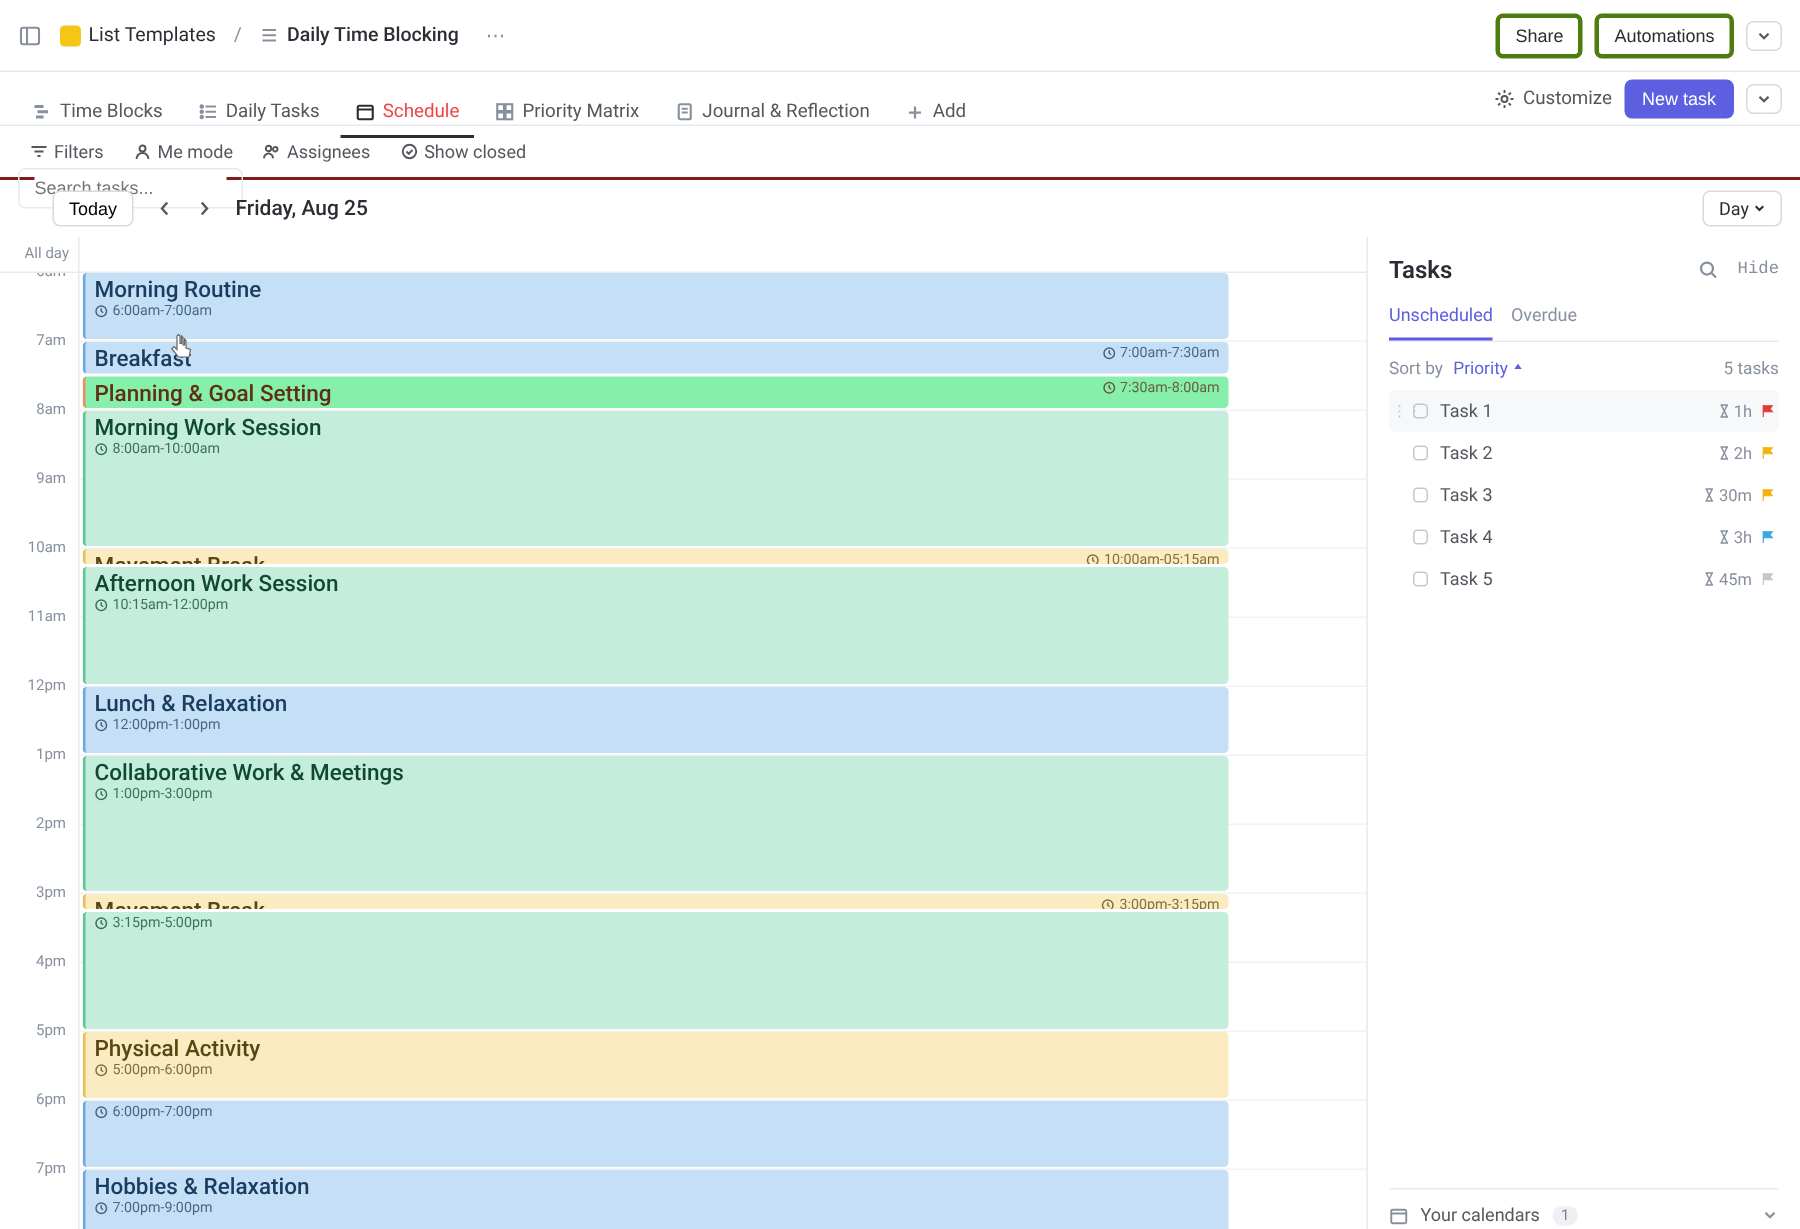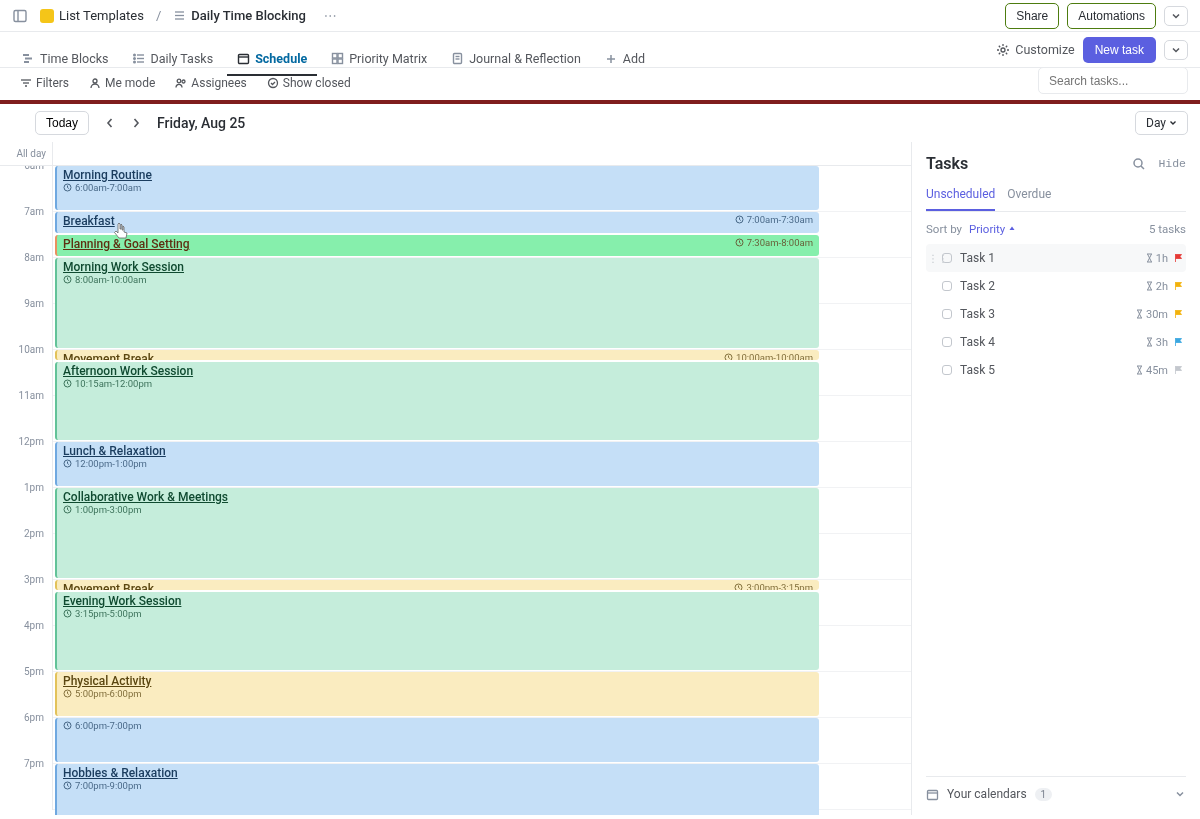--- a/index.html
+++ b/index.html
@@ -1,41 +1,41 @@
 <!DOCTYPE html>
 <html><head>
 <meta charset="utf-8">
 <style>
 * { box-sizing: border-box; margin: 0; padding: 0; }
 body { font-family: -apple-system, BlinkMacSystemFont, "Segoe UI", Roboto, sans-serif; font-size: 13px; color: #2a2e34; background: #fff; }
 
 
-.header { display: flex; align-items: center; justify-content: space-between; padding: 8px 12px; border-bottom: 1px solid #e8eaed; height: 32px; gap: 12px; }
+.header { display: flex; align-items: center; justify-content: space-between; padding: 8px 12px; border-bottom: 1px solid #e8eaed; height: 48px; gap: 12px; }
 .header-left { display: flex; align-items: center; gap: 8px; }
 .header-right { display: flex; align-items: center; gap: 8px; }
-.btn { padding: 5px 10px; border: 1px solid #4d7c0f; background: #fff; border-radius: 5px; cursor: pointer; font-size: 12px; color: #2a2e34; }
+.btn { padding: 5px 10px; border: 3px solid #4d7c0f; background: #fff; border-radius: 5px; cursor: pointer; font-size: 12px; color: #2a2e34; }
 .breadcrumb-item { display: flex; align-items: center; gap: 5px; padding: 3px 4px; border-radius: 4px; cursor: pointer; }
 .breadcrumb-sep { color: #87909e; }
 .folder-icon { width: 14px; height: 14px; background: #f5c518; border-radius: 3px; }
 .list-icon-box { color: #87909e; }
 .dots-icon { color: #87909e; cursor: pointer; padding: 2px 6px; }
 .chevron-btn { padding: 4px 6px; border: 1px solid #d6d9de; border-radius: 5px; cursor: pointer; }
 
 
 .tabs { display: flex; align-items: center; gap: 4px; padding: 0 12px; border-bottom: 1px solid #e8eaed; height: 36px; }
 .tab { display: flex; align-items: center; gap: 5px; padding: 8px 10px; cursor: pointer; font-size: 12.5px; color: #54575d; border-bottom: 2px solid transparent; margin-top: 20px; }
-.tab.active { font-weight: 700; color: #0369a1; border-bottom-color: #2a2e34; }
+.tab.active { font-weight: 400; color: #ef4444; border-bottom-color: #2a2e34; }
 .tab-icon { width: 13px; height: 13px; display: inline-flex; align-items: center; justify-content: center; color: #87909e; }
 .tab.active .tab-icon { color: #2a2e34; }
 .tabs-right { margin-left: auto; display: flex; align-items: center; gap: 8px; }
 .new-task-btn { background: #5b5fe0; color: #fff; border: none; padding: 6px 12px; border-radius: 5px; font-size: 12px; font-weight: 500; cursor: pointer; }
 .customize { display: flex; align-items: center; gap: 5px; color: #54575d; cursor: pointer; font-size: 12.5px; }
 
 
-.filter-bar { display: flex; align-items: flex-end; justify-content: space-between; padding: 6px 12px; border-bottom: 4px solid #7f1d1d; height: 36px; }
+.filter-bar { display: flex; align-items: flex-start; justify-content: space-between; padding: 6px 12px; border-bottom: 2px solid #7f1d1d; height: 36px; flex-direction: column; }
 .filter-left { display: flex; gap: 4px; }
 .filter-btn { display: flex; align-items: center; gap: 4px; padding: 4px 8px; font-size: 12px; color: #54575d; cursor: pointer; border-radius: 4px; }
 .search-box { border: 1px solid #e8eaed; border-radius: 5px; padding: 5px 10px; width: 150px; }
 .search-input { border: none; outline: none; font-size: 12px; width: 100%; }
 
 
 .date-bar { display: flex; align-items: center; justify-content: space-between; padding: 8px 12px; height: 38px; }
 .date-left { display: flex; align-items: center; gap: 10px; margin-left: 23px; }
 .today-btn { padding: 4px 10px; border: 1px solid #d6d9de; border-radius: 5px; font-size: 12px; cursor: pointer; background: #fff; }
 .nav-arrows { display: flex; gap: 4px; }
@@ -50,21 +50,21 @@
 .allday-label { width: 52px; font-size: 10px; color: #87909e; padding: 6px 6px; text-align: right; }
 .calendar-scroll { flex: 1; overflow-y: auto; position: relative; }
 .calendar-grid { display: flex; position: relative; }
 .time-col { width: 52px; flex-shrink: 0; }
 .time-slot { height: 46px; position: relative; }
 .time-label { position: absolute; top: -6px; right: 8px; font-size: 10px; color: #87909e; }
 .events-col { flex: 1; position: relative; border-left: 1px solid #e8eaed; }
 .hour-line { height: 46px; border-bottom: 1px solid #f1f2f4; }
 
 .event { position: absolute; left: 2px; right: 92px; border-radius: 3px; padding: 2px 6px; overflow: hidden; border-left: 2px solid; }
-.event-title { font-size: 12px; font-weight: 500; text-decoration: underline; }
+.event-title { font-size: 15px; font-weight: 500; }
 .event-time { font-size: 9.5px; opacity: 0.75; display: flex; align-items: center; gap: 3px; }
 .event-time-right { position: absolute; right: 6px; top: 2px; font-size: 9.5px; opacity: 0.75; display: flex; align-items: center; gap: 3px; }
 
 .ev-blue   { background: #c5dff7; border-color: #6fa8e0; color: #1a3c5e; }
 .ev-orange { background: #86efac; border-color: #e8915f; color: #5e2f12; }
 .ev-green  { background: #c5eddb; border-color: #62c298; color: #0f4a30; }
 .ev-yellow { background: #faecc0; border-color: #e2c25a; color: #5a4610; }
 
 
 .sidebar { width: 288px; display: flex; flex-direction: column; padding: 12px 14px 0; }
@@ -389,21 +389,21 @@
                   <span>8:00am-10:00am</span>
                 </div>
               </div>
               <div class="event ev-yellow" style="top: 184px; height: 10px;">
                 <div class="event-title">Movement Break</div>
                 <div class="event-time-right">
                   <svg width="9" height="9" viewBox="0 0 9 9" fill="none" stroke="currentColor" stroke-width="1">
                     <circle cx="4.5" cy="4.5" r="3.5"></circle>
                     <path d="M4.5 2.5v2l1.3 1"></path>
                   </svg>
-                  <span>10:00am-10:00am</span>
+                  <span>10:00am-05:15am</span>
                 </div>
               </div>
               <div class="event ev-green" style="top: 196px; height: 78px;">
                 <div class="event-title">Afternoon Work Session</div>
                 <div class="event-time">
                   <svg width="9" height="9" viewBox="0 0 9 9" fill="none" stroke="currentColor" stroke-width="1">
                     <circle cx="4.5" cy="4.5" r="3.5"></circle>
                     <path d="M4.5 2.5v2l1.3 1"></path>
                   </svg>
                   <span>10:15am-12:00pm</span>
@@ -433,21 +433,20 @@
                 <div class="event-title">Movement Break</div>
                 <div class="event-time-right">
                   <svg width="9" height="9" viewBox="0 0 9 9" fill="none" stroke="currentColor" stroke-width="1">
                     <circle cx="4.5" cy="4.5" r="3.5"></circle>
                     <path d="M4.5 2.5v2l1.3 1"></path>
                   </svg>
                   <span>3:00pm-3:15pm</span>
                 </div>
               </div>
               <div class="event ev-green" style="top: 426px; height: 78px;">
-                <div class="event-title">Evening Work Session</div>
                 <div class="event-time">
                   <svg width="9" height="9" viewBox="0 0 9 9" fill="none" stroke="currentColor" stroke-width="1">
                     <circle cx="4.5" cy="4.5" r="3.5"></circle>
                     <path d="M4.5 2.5v2l1.3 1"></path>
                   </svg>
                   <span>3:15pm-5:00pm</span>
                 </div>
               </div>
               <div class="event ev-yellow" style="top: 506px; height: 44px;">
                 <div class="event-title">Physical Activity</div>

